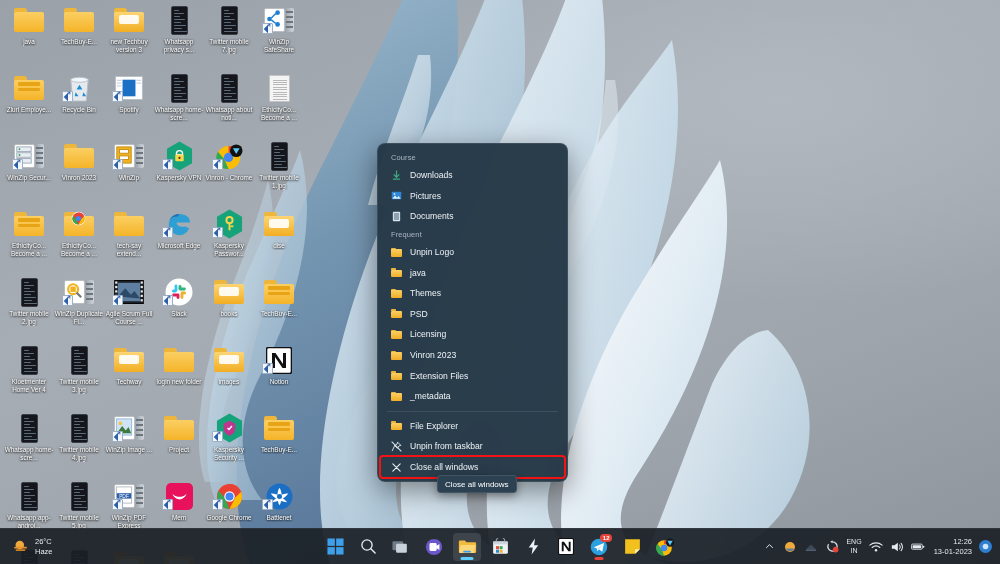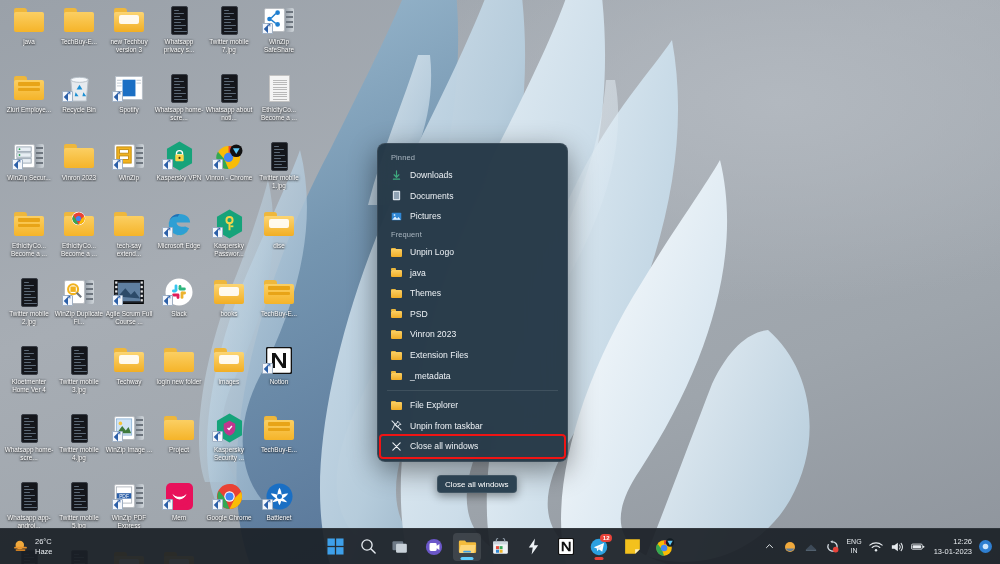--- a/index.html
+++ b/index.html
@@ -924,50 +924,50 @@
         <div class="ic-folder open">
           <div class="tab"></div>
           <div class="body"></div>
           <div class="inner"></div>
         </div>
       </div>
     </div>
   </div>
 
 <div id="jumplist">
-  <div class="jl-section">Pinned</div>
+  <div class="jl-section">Course</div>
   <div id="jl-pinned">
       <div class="jl-item">
         <span class="jl-ic">
           <svg width="11" height="11" viewBox="0 0 12 12">
             <path d="M6 1 L6 7.4 M3.4 5.2 L6 8 L8.6 5.2" stroke="#3fa97f" stroke-width="1.3" fill="none" stroke-linecap="round"></path>
             <rect x="2" y="9.4" width="8" height="1.3" rx="0.6" fill="#3fa97f"></rect>
           </svg>
         </span>
         <span>Downloads</span>
-      </div>
-      <div class="jl-item">
-        <span class="jl-ic">
-          <svg width="11" height="11" viewBox="0 0 12 12">
-            <rect x="2" y="0.8" width="8" height="10.4" rx="1" fill="#d9e2ea"></rect>
-            <rect x="3.2" y="2.2" width="5.6" height="7.6" fill="#8fa2b4"></rect>
-          </svg>
-        </span>
-        <span>Documents</span>
       </div>
       <div class="jl-item">
         <span class="jl-ic">
           <svg width="11" height="11" viewBox="0 0 12 12">
             <rect x="0.8" y="1.8" width="10.4" height="8.4" rx="1" fill="#2f86d4"></rect>
             <circle cx="3.8" cy="4.4" r="1" fill="#bfe3ff"></circle>
             <path d="M1.4 9.6 L4.4 6 L6.6 8.4 L8.2 6.6 L10.6 9.6 Z" fill="#dff0ff"></path>
           </svg>
         </span>
         <span>Pictures</span>
       </div>
+      <div class="jl-item">
+        <span class="jl-ic">
+          <svg width="11" height="11" viewBox="0 0 12 12">
+            <rect x="2" y="0.8" width="8" height="10.4" rx="1" fill="#d9e2ea"></rect>
+            <rect x="3.2" y="2.2" width="5.6" height="7.6" fill="#8fa2b4"></rect>
+          </svg>
+        </span>
+        <span>Documents</span>
+      </div>
     </div>
   <div class="jl-section">Frequent</div>
   <div id="jl-frequent">
       <div class="jl-item">
         <span class="jl-ic">
           <div class="jl-folder">
             <div class="t"></div>
             <div class="b"></div>
           </div>
         </span>
@@ -992,20 +992,29 @@
         <span>Themes</span>
       </div>
       <div class="jl-item">
         <span class="jl-ic">
           <div class="jl-folder">
             <div class="t"></div>
             <div class="b"></div>
           </div>
         </span>
         <span>PSD</span>
+      </div>
+      <div class="jl-item">
+        <span class="jl-ic">
+          <div class="jl-folder">
+            <div class="t"></div>
+            <div class="b"></div>
+          </div>
+        </span>
+        <span>Licensing</span>
       </div>
       <div class="jl-item">
         <span class="jl-ic">
           <div class="jl-folder">
             <div class="t"></div>
             <div class="b"></div>
           </div>
         </span>
         <span>Vinron 2023</span>
       </div>

